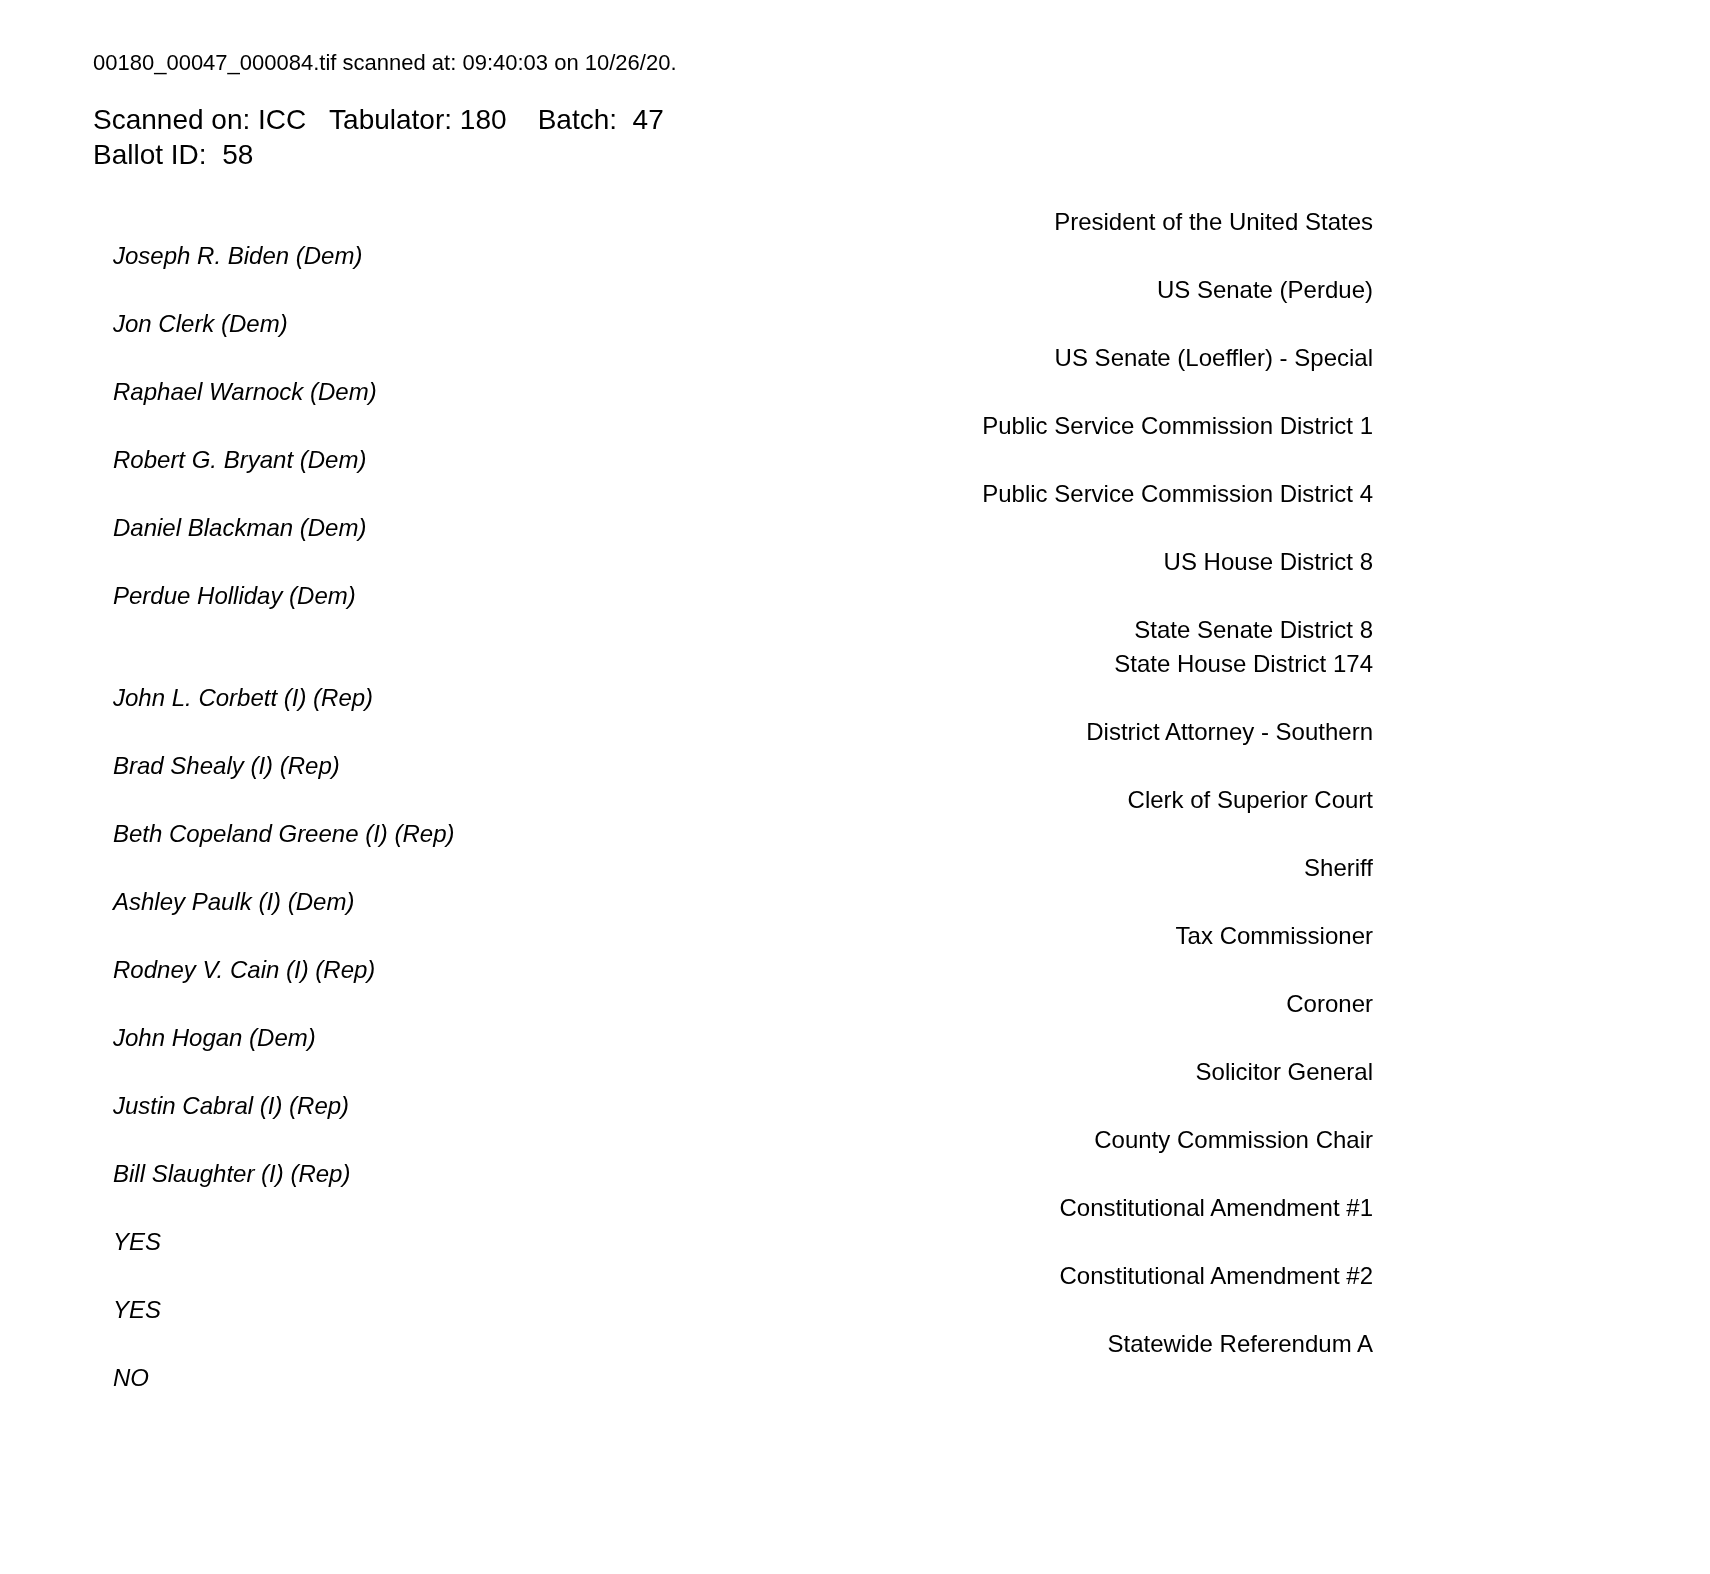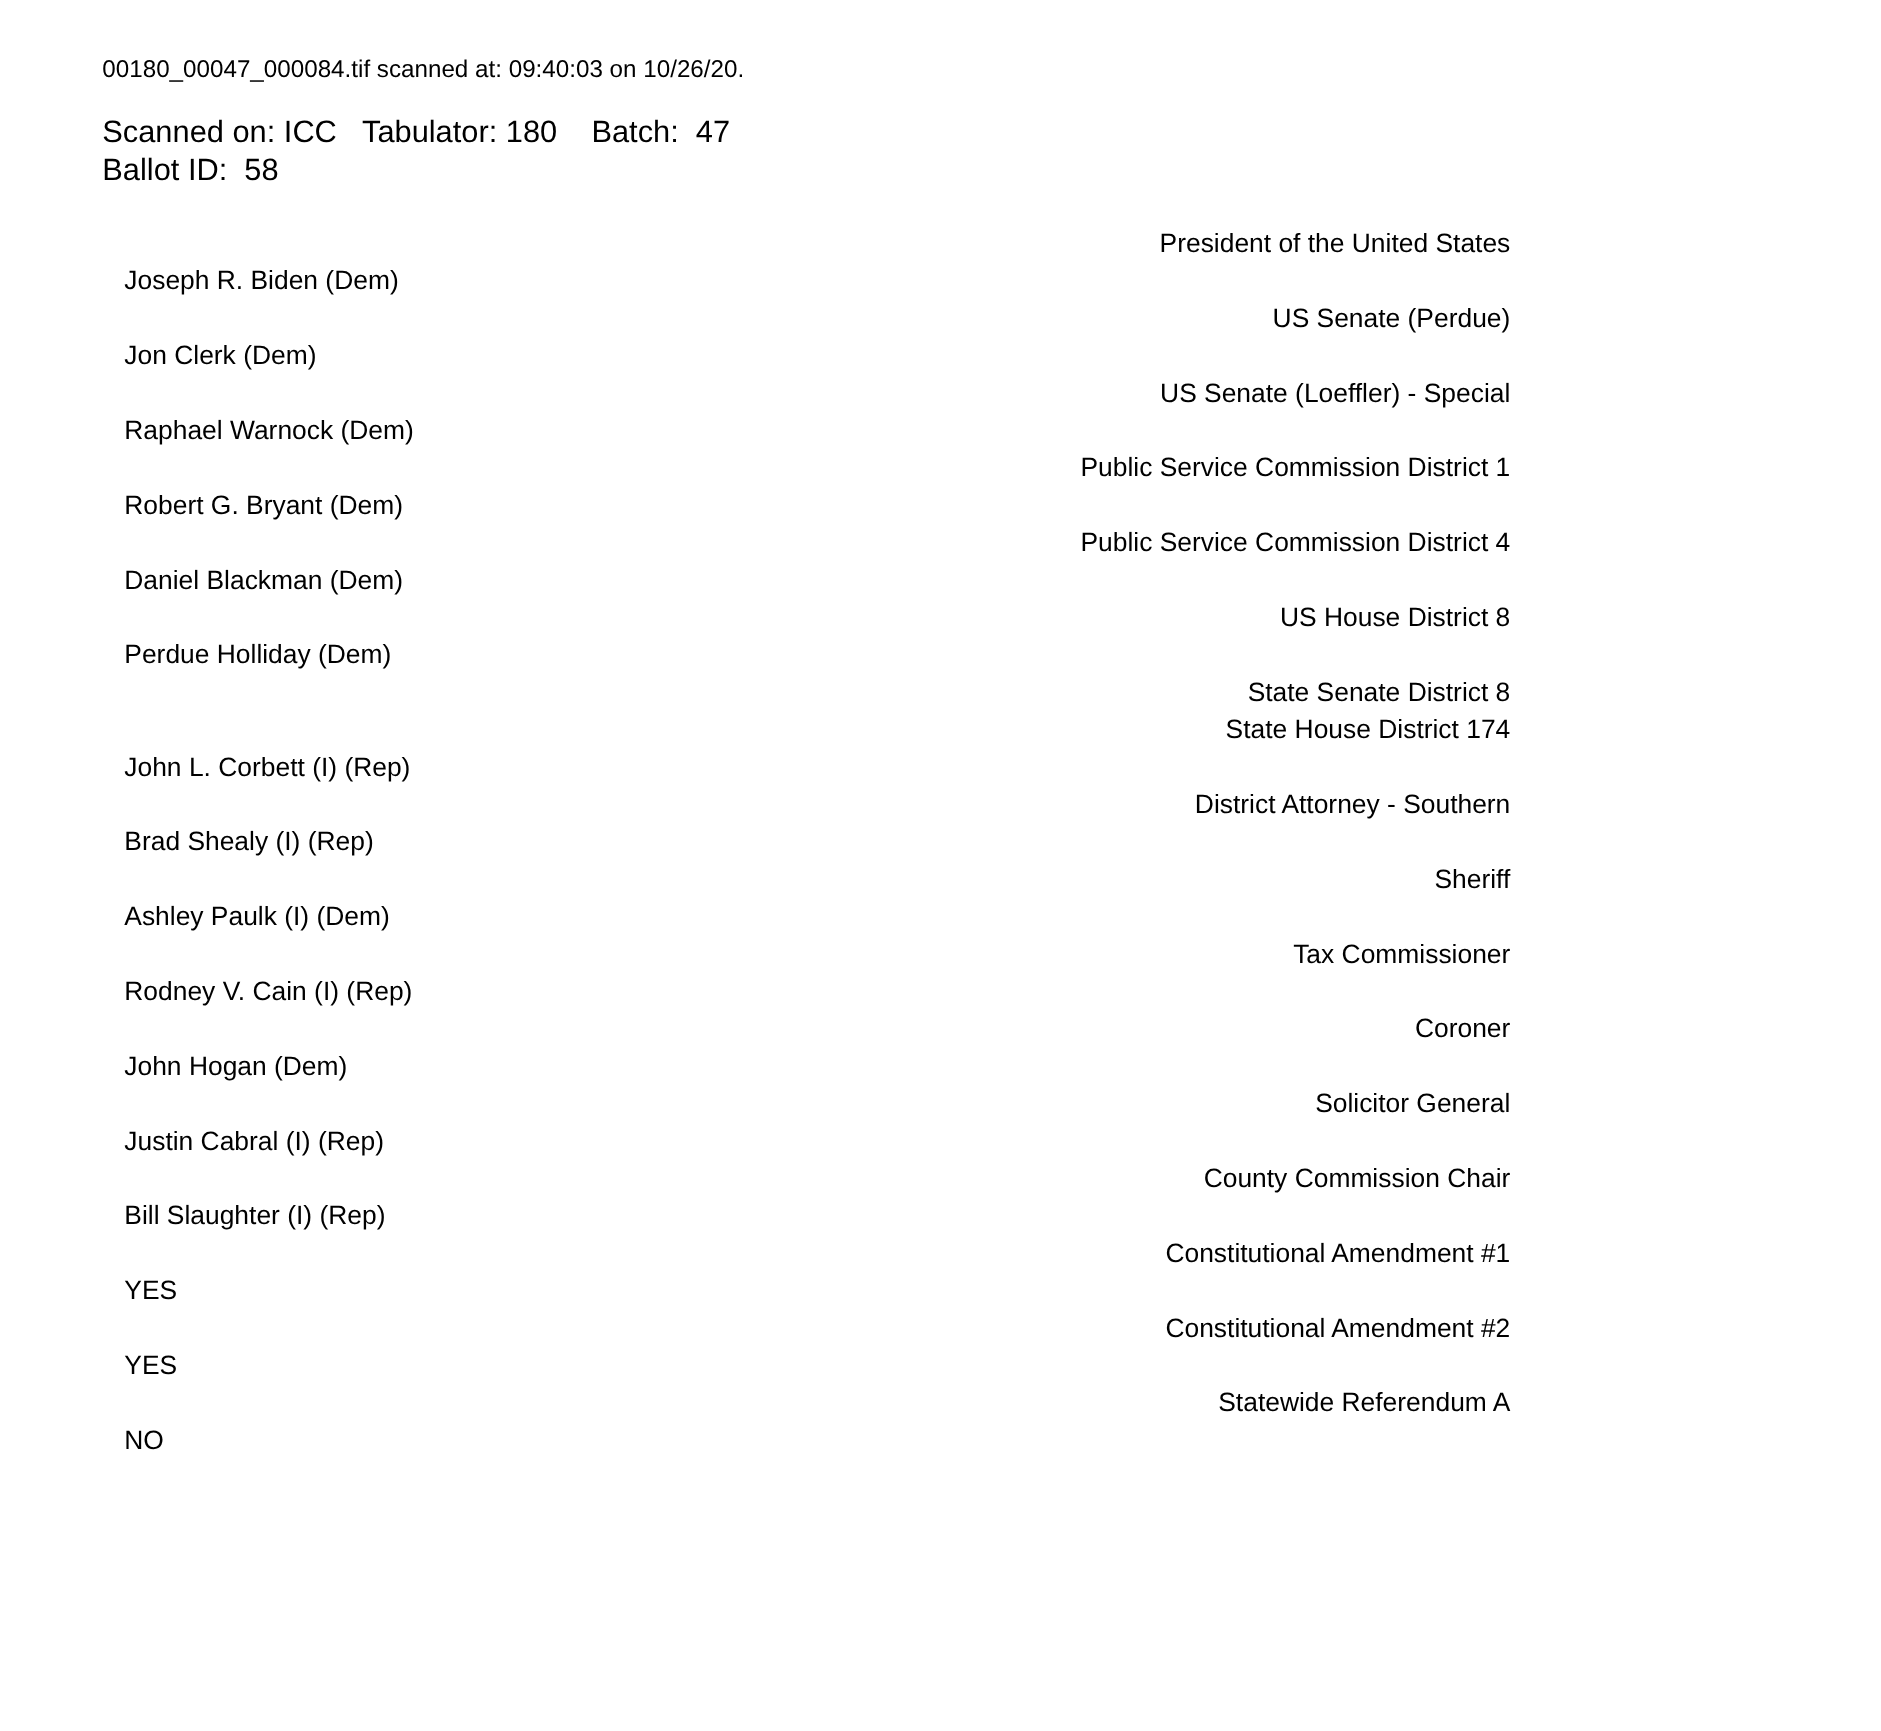--- a/index.html
+++ b/index.html
@@ -34,20 +34,21 @@
     font-size: 24px;
     line-height: 34px;
   }
   .contest-office {
     white-space: pre-wrap;
     text-align: right;
   }
   .contest-selection {
     padding-left: 20px;
     white-space: pre-wrap;
+    font-style: italic;
   }
 </style>
 </head>
 <body>
 
 <div class="page">
 
   <div class="scan-line">00180_00047_000084.tif scanned at: 09:40:03 on 10/26/20.</div>
 
   <div class="meta-block">
@@ -93,20 +94,24 @@
   <div class="contest-entry">
     <div class="contest-office">State House District 174</div>
     <div class="contest-selection">John L. Corbett (I) (Rep)</div>
   </div>
 
   <div class="contest-entry">
     <div class="contest-office">District Attorney - Southern</div>
     <div class="contest-selection">Brad Shealy (I) (Rep)</div>
   </div>
 
+  <div class="contest-entry">
+    <div class="contest-office">Clerk of Superior Court</div>
+    <div class="contest-selection">Beth Copeland Greene (I) (Rep)</div>
+  </div>
 
   <div class="contest-entry">
     <div class="contest-office">Sheriff</div>
     <div class="contest-selection">Ashley Paulk (I) (Dem)</div>
   </div>
 
   <div class="contest-entry">
     <div class="contest-office">Tax Commissioner</div>
     <div class="contest-selection">Rodney V. Cain (I) (Rep)</div>
   </div>

